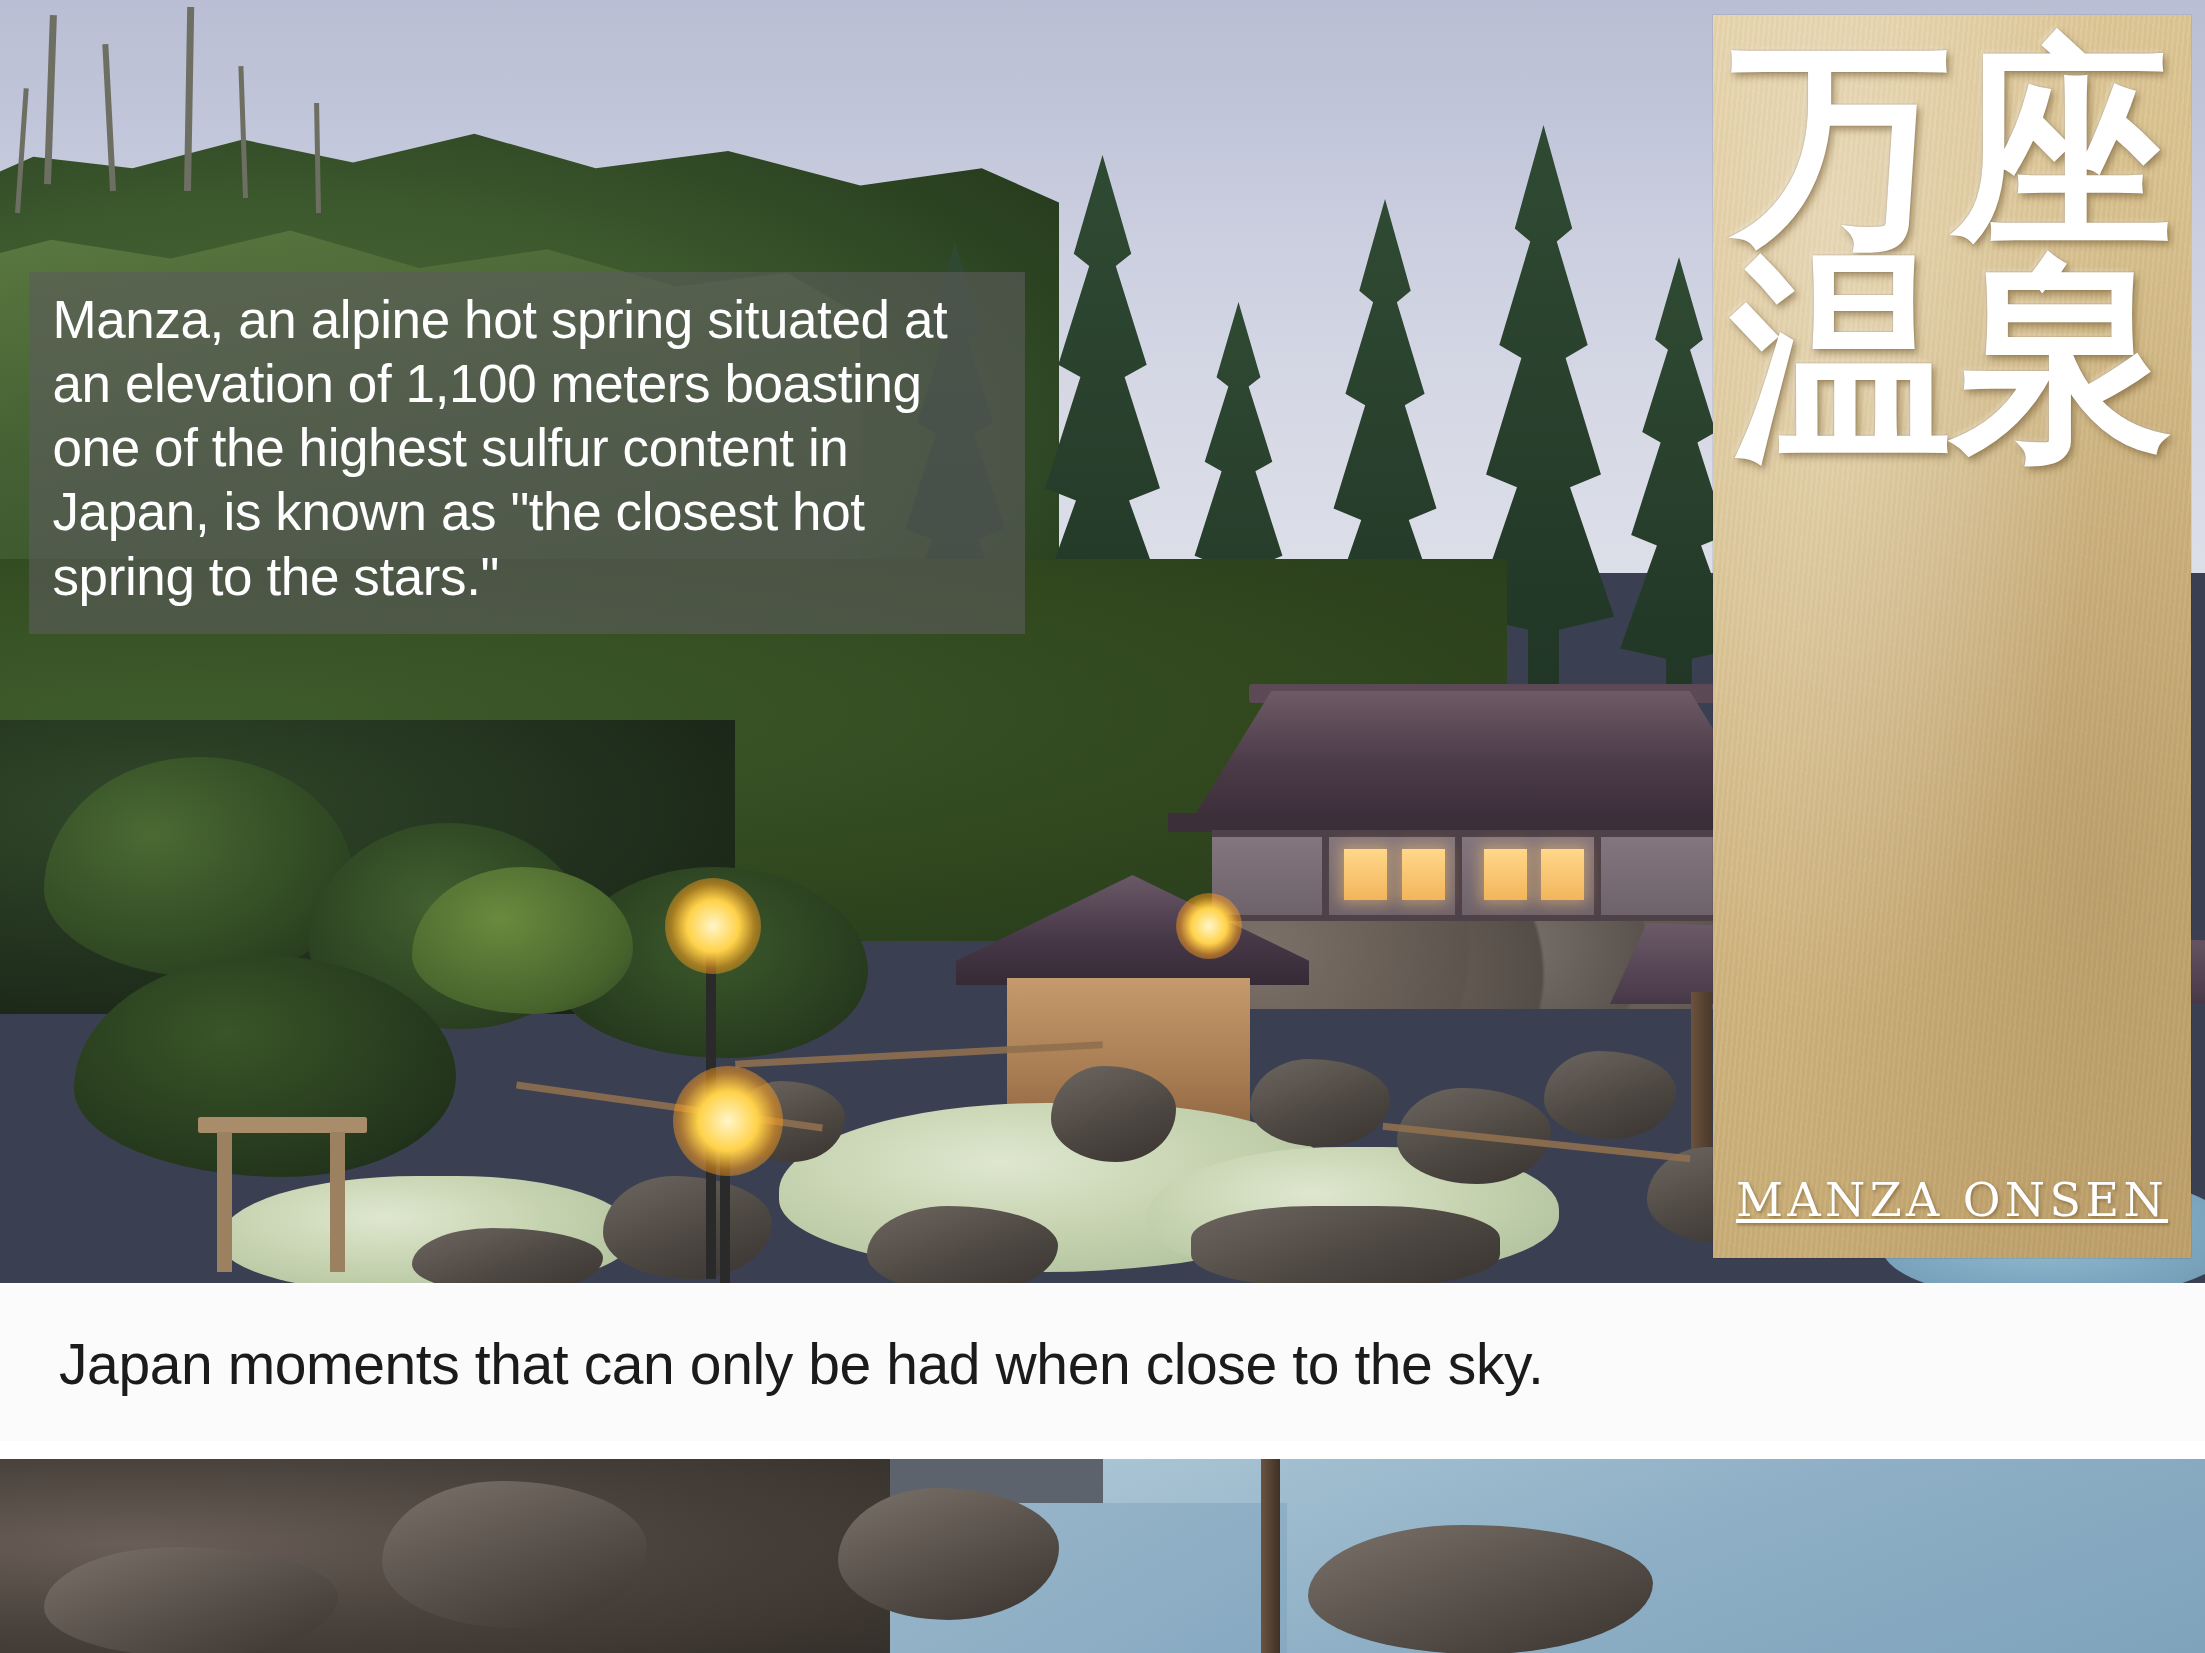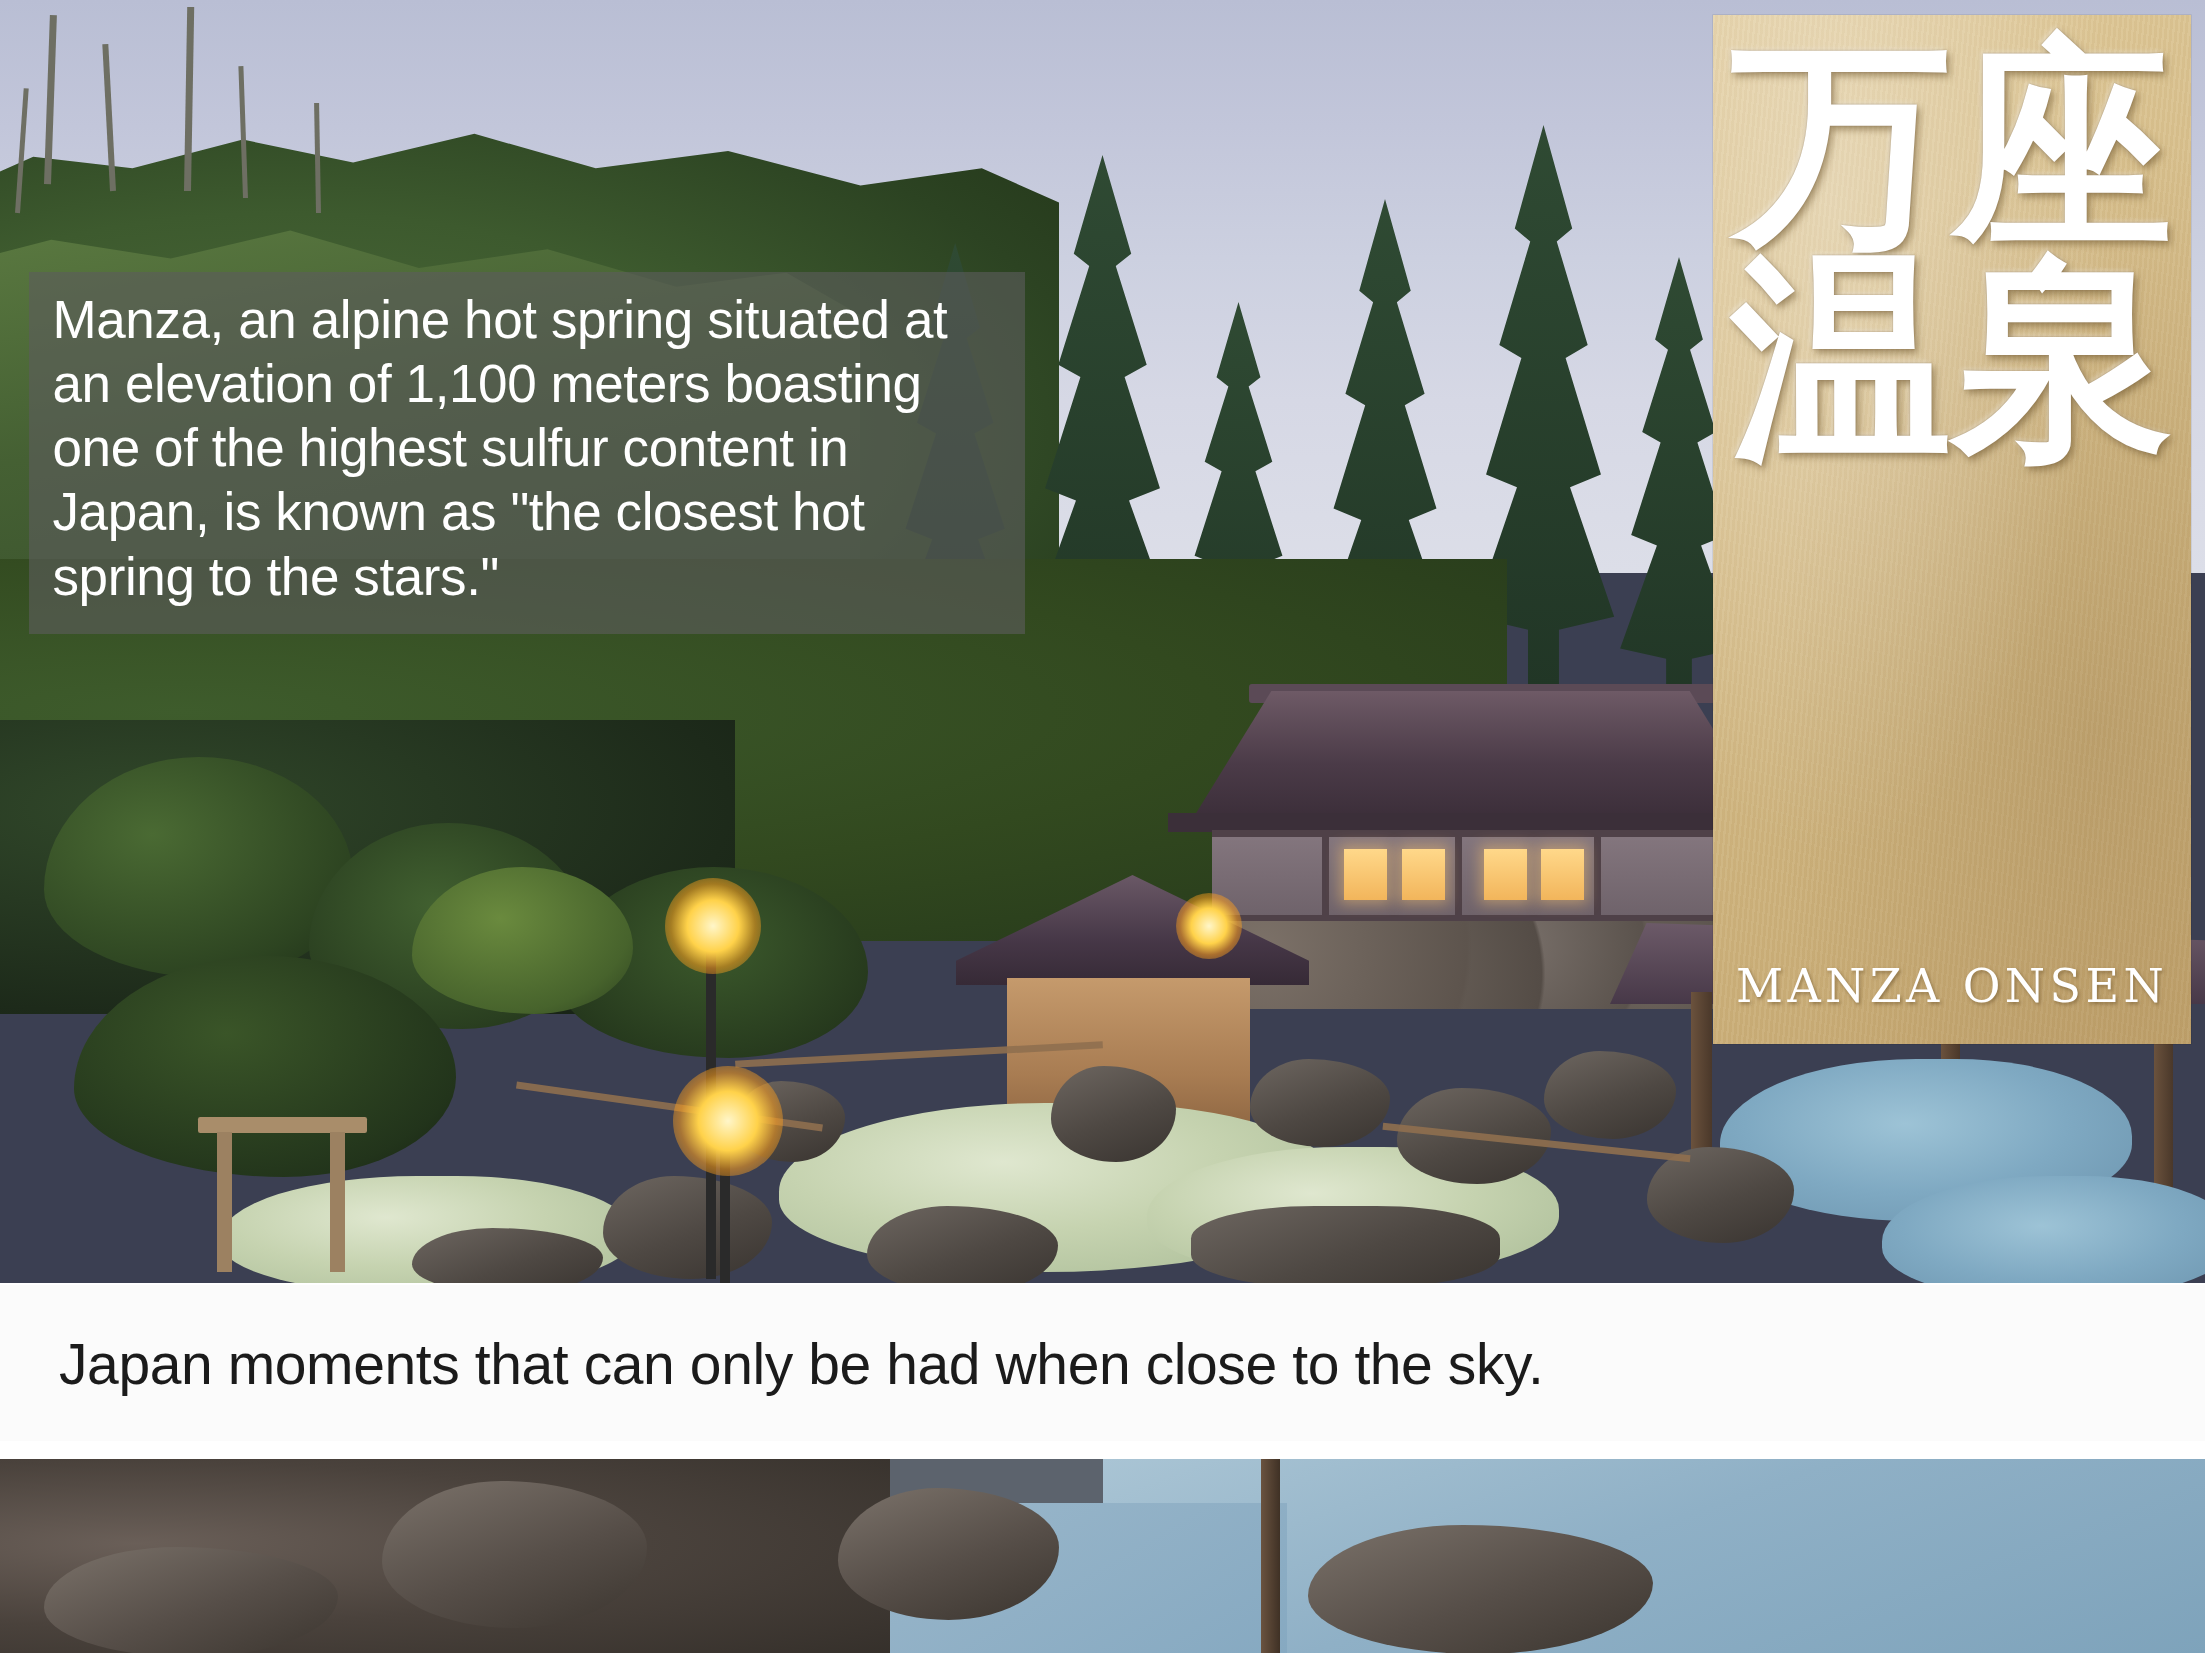--- a/index.html
+++ b/index.html
@@ -277,21 +277,21 @@
     background: #8f6f4f;
     opacity: 0.9;
   }
 
   
   .banner {
     position: absolute;
     left: 1713px;
     top: 14.7px;
     width: 478px;
-    height: 1029px;
+    height: 1243px;
     background: linear-gradient(145deg, #e2cd9f 0%, #d8c08d 35%, #cdb27c 65%, #c3a56e 100%);
     box-shadow: 0 0 0 0.7px rgba(0,0,0,0.10);
     overflow: hidden;
   }
   .banner-texture {
     position: absolute;
     inset: 0;
     background:
       radial-gradient(ellipse at 25% 18%, rgba(255,255,255,0.30) 0%, rgba(255,255,255,0) 55%),
       radial-gradient(ellipse at 80% 70%, rgba(120,90,50,0.18) 0%, rgba(120,90,50,0) 60%),
@@ -319,20 +319,21 @@
     position: absolute;
     left: 0;
     bottom: 31px;
     width: 478px;
     text-align: center;
     font-family: "DejaVu Serif", serif;
     font-size: 46px;
     letter-spacing: 4.4px;
     color: #ffffff;
     text-shadow: 1.5px 2.2px 3.7px rgba(110,85,45,0.6);
+    text-decoration: underline;
   }
 
   
   .caption-box {
     position: absolute;
     left: 29px;
     top: 272px;
     width: 996px;
     padding: 16px 22px 25px 23.5px;
     background: rgba(92, 92, 92, 0.62);

